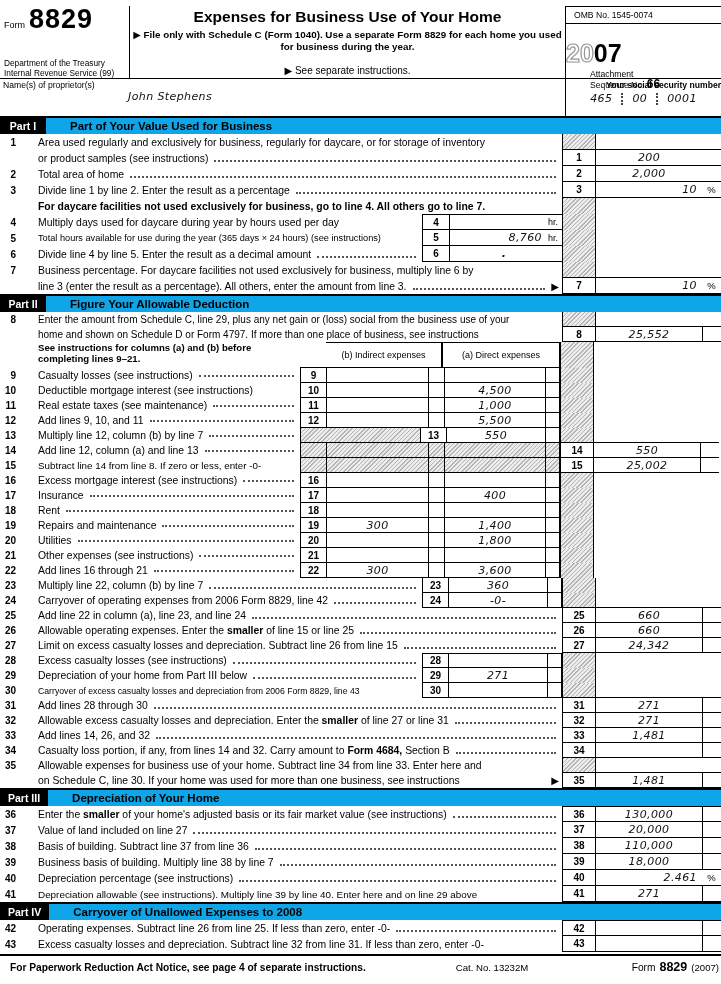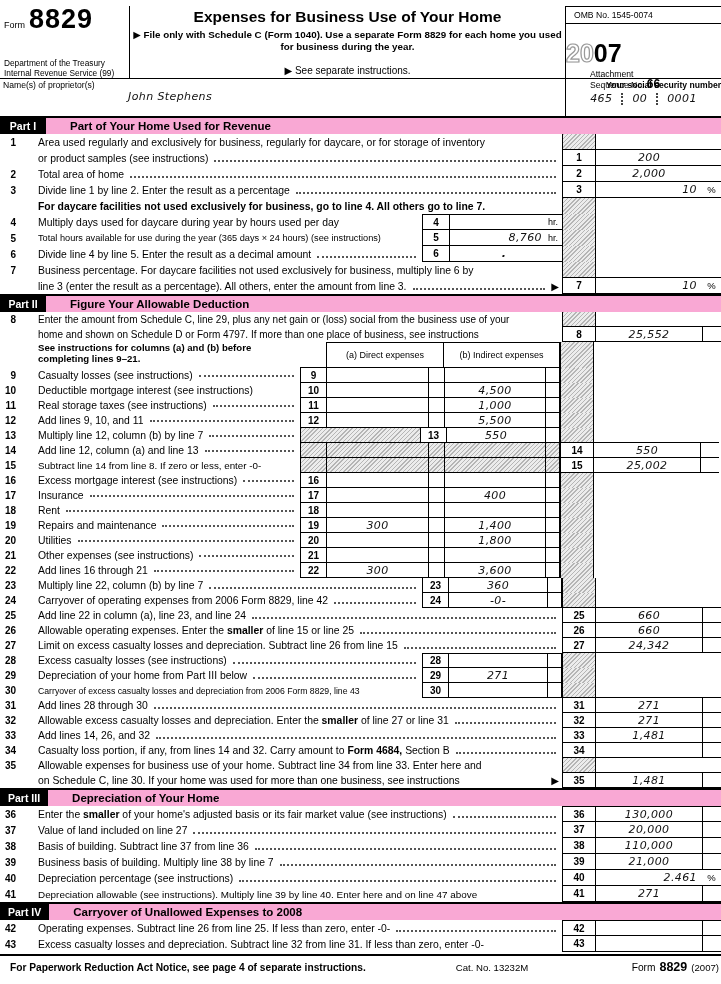--- a/index.html
+++ b/index.html
@@ -26,21 +26,21 @@
   
   .name-row{display:flex;height:37px;border-top:1.5px solid #000;}
   .nm-left{flex:1;position:relative;}
   .nm-lbl{font-size:8.6px;padding:1px 0 0 3px;}
   .nm-val{margin-left:128px;font-size:13px;}
   .nm-right{width:156px;border-left:1.2px solid #000;box-sizing:border-box;text-align:right;}
   .ssn-lbl{font-size:8.6px;font-weight:bold;padding-top:1px;}
   .ssn{display:flex;justify-content:center;align-items:center;font-size:12px;gap:9px;margin-top:2px;}
   .ssn .sep{border-left:2px dotted #444;height:12px;display:inline-block;}
   
-  .pbar{display:flex;align-items:center;height:16px;border-top:2px solid #000;background:#f9a8d4;}
+  .pbar{display:flex;align-items:center;height:16px;border-top:2px solid #000;background:#0ea5e9;}
   .ptag{background:#000;color:#fff;font-weight:bold;font-size:10.5px;padding:1px 8px 2px 8px;height:100%;display:flex;align-items:center;box-sizing:border-box;min-width:46px;justify-content:center;}
   .ptitle{font-weight:bold;font-size:11.5px;margin-left:24px;}
   
   .r{display:flex;align-items:center;height:15px;font-size:10.4px;white-space:nowrap;}
   .h16{height:16px;}
   .n{width:16px;text-align:right;font-weight:bold;font-size:10px;flex:none;}
   .t{margin-left:22px;flex:none;}
   .ts{margin-left:22px;flex:none;font-size:9.2px;}
   .txs{margin-left:22px;flex:none;font-size:8.7px;}
   .b{font-weight:bold;}
@@ -140,21 +140,21 @@
           <span class="sep"></span>
           <span>00</span>
           <span class="sep"></span>
           <span>0001</span>
       </div>
     </div>
   </div>
 
   <div class="pbar">
     <span class="ptag">Part I</span>
-    <span class="ptitle">Part of Your Home Used for Revenue</span>
+    <span class="ptitle">Part of Your Value Used for Business</span>
   </div>
 
   <div class="r h16">
     <span class="n">1</span>
     <span class="t">Area used regularly and exclusively for business, regularly for daycare, or for storage of inventory</span>
     <span class="sp"></span>
     <div class="g">
         <span class="rn h hb"></span>
         <span class="ra hb"></span>
         <span class="rc hb"></span>
@@ -299,22 +299,22 @@
   </div>
 
   <div class="r rA">
     <span class="n"></span>
     <div class="t9 note">
       <div>See instructions for columns (a) and (b) before</div>
       <div>completing lines 9–21.</div>
     </div>
     <div class="tbl">
       <span class="blank26"></span>
+      <span class="hcell hcB">(b) Indirect expenses</span>
       <span class="hcell hcA">(a) Direct expenses</span>
-      <span class="hcell hcB">(b) Indirect expenses</span>
     </div>
     <div class="g">
         <span class="rn h"></span>
         <span class="ra"></span>
         <span class="rc"></span>
       </div>
   </div>
 
   <div class="r">
     <span class="n">9</span>
@@ -349,21 +349,21 @@
       </div>
     <div class="g">
         <span class="rn h"></span>
         <span class="ra"></span>
         <span class="rc"></span>
       </div>
   </div>
   <div class="r">
     <span class="n">11</span>
     <div class="t9">
-        <span>Real storage taxes (see instructions)</span>
+        <span>Real estate taxes (see maintenance)</span>
         <span class="dots"></span>
       </div>
     <div class="tbl">
         <span class="c cn">11</span>
         <span class="c ca hw"></span>
         <span class="c cs"></span>
         <span class="c cb hw">1,000</span>
         <span class="c cs2 cr"></span>
       </div>
     <div class="g">
@@ -787,37 +787,37 @@
         <span class="ra e hw">110,000</span>
         <span class="rc e bl"></span>
       </div>
   </div>
   <div class="r h16">
     <span class="n">39</span>
     <span class="t">Business basis of building. Multiply line 38 by line 7</span>
     <span class="dots"></span>
     <div class="g">
         <span class="rn e">39</span>
-        <span class="ra e hw">21,000</span>
+        <span class="ra e hw">18,000</span>
         <span class="rc e bl"></span>
       </div>
   </div>
   <div class="r h16">
     <span class="n">40</span>
     <span class="t">Depreciation percentage (see instructions)</span>
     <span class="dots"></span>
     <div class="g">
         <span class="rn e">40</span>
         <span class="ra e rr hw">2.461</span>
         <span class="rc e">%</span>
       </div>
   </div>
   <div class="r h16">
     <span class="n">41</span>
-    <span class="t" style="font-size:9.9px">Depreciation allowable (see instructions). Multiply line 39 by line 40. Enter here and on line 47 above</span>
+    <span class="t" style="font-size:9.9px">Depreciation allowable (see instructions). Multiply line 39 by line 40. Enter here and on line 29 above</span>
     <span class="sp"></span>
     <div class="g">
         <span class="rn e">41</span>
         <span class="ra e hw">271</span>
         <span class="rc e bl"></span>
       </div>
   </div>
 
   <div class="pbar">
     <span class="ptag">Part IV</span>

